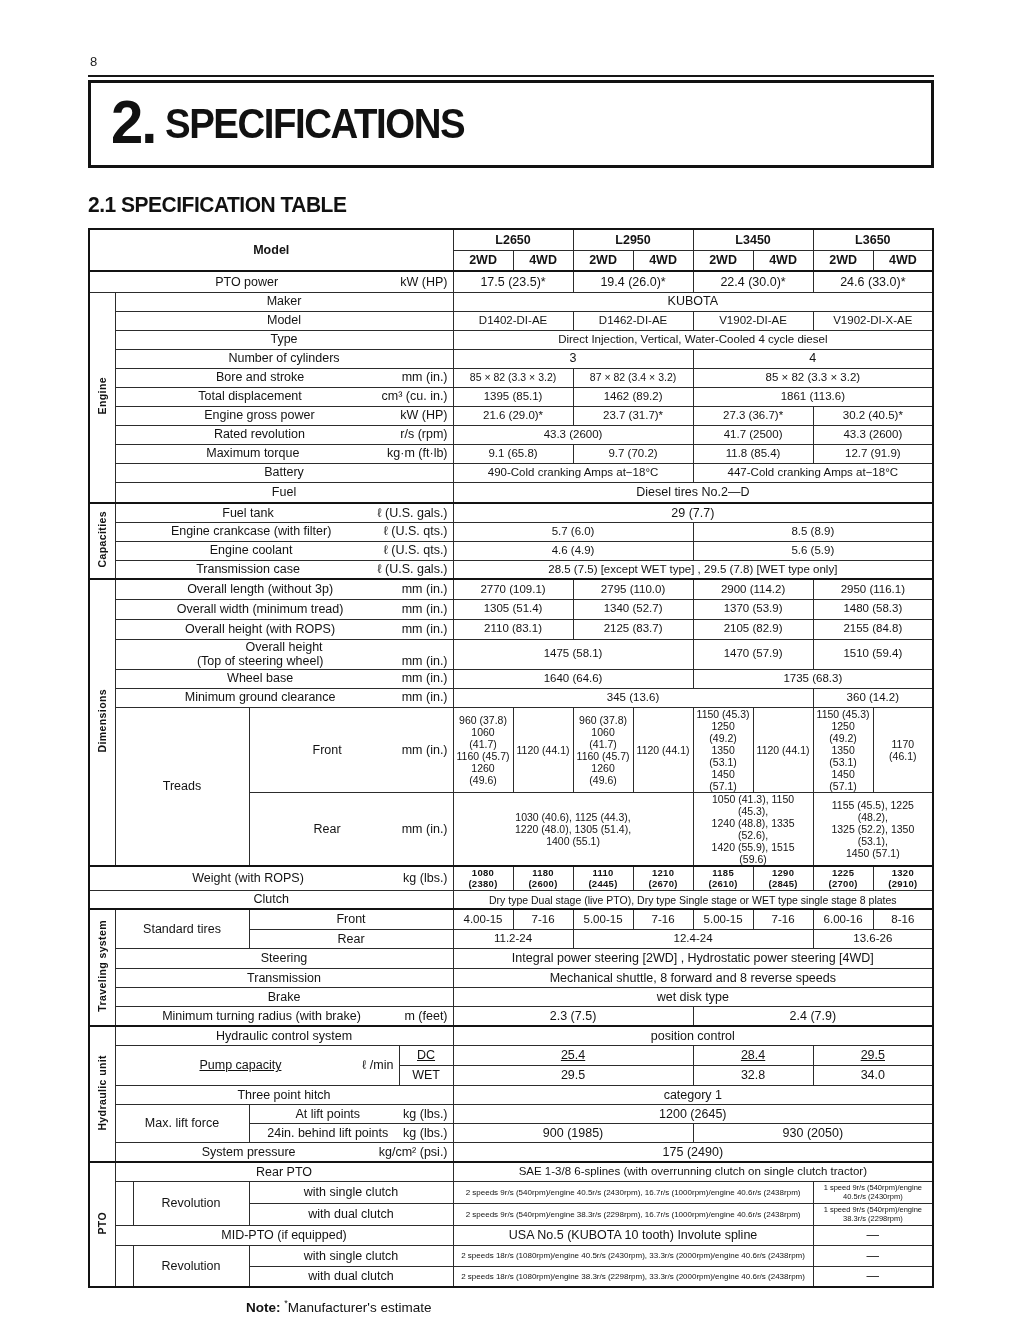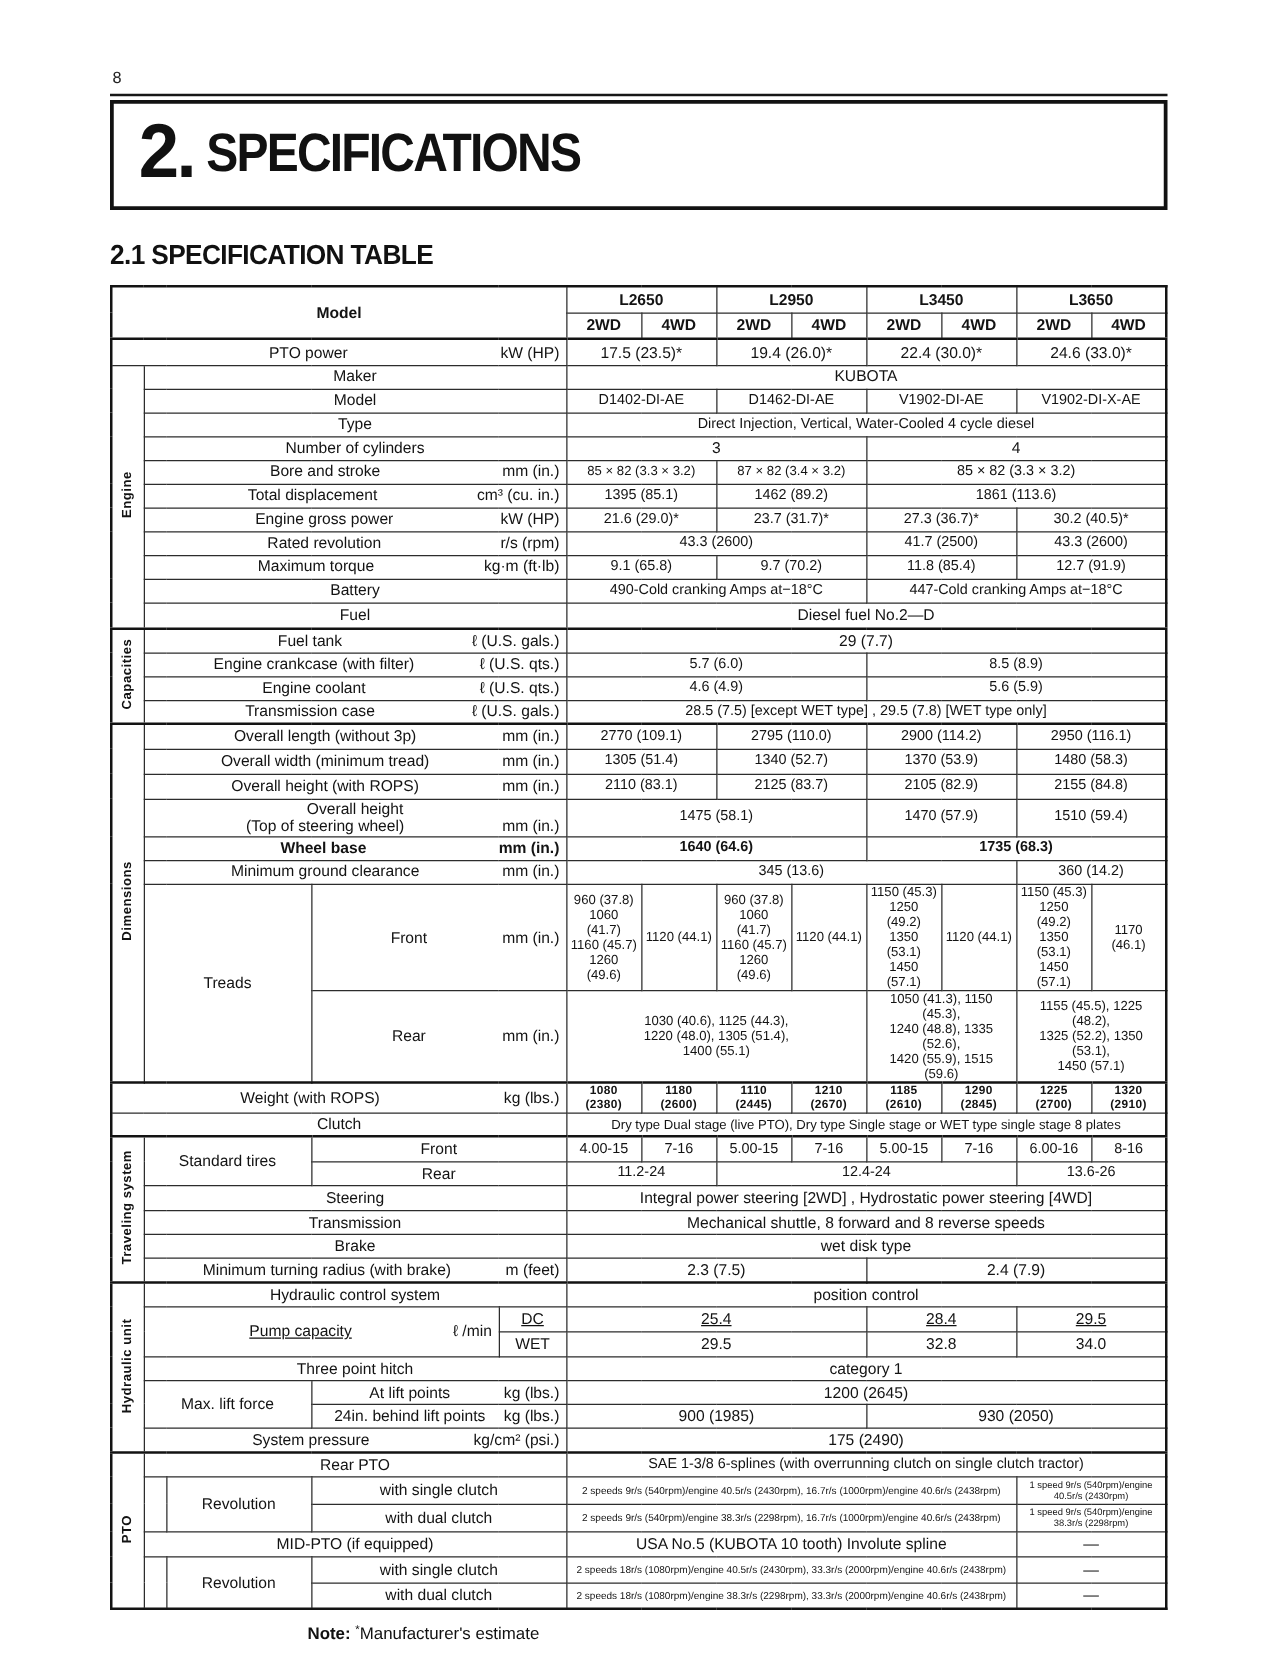--- a/index.html
+++ b/index.html
@@ -175,21 +175,21 @@
           <td colspan="2" class="vvs">11.8 (85.4)</td>
           <td colspan="2" class="vvs">12.7 (91.9)</td>
         </tr>
         <tr style="height: 19px; margin-left: 18px;">
           <td colspan="4" class="lb"><span class="lt">Battery</span></td>
           <td colspan="4" class="vvs">490-Cold cranking Amps at−18°C</td>
           <td colspan="4" class="vvs">447-Cold cranking Amps at−18°C</td>
         </tr>
         <tr style="height: 21px;">
           <td colspan="4" class="lb"><span class="lt">Fuel</span></td>
-          <td colspan="8" class="v">Diesel fuel No.2—D</td>
+          <td colspan="8" class="v">Diesel tires No.2—D</td>
         </tr>
         <tr style="height: 19px;">
           <td rowspan="4" class="g hb"><span class="lt">Capacities</span></td>
           <td colspan="4" class="lb hb"><span class="lt">Fuel tank</span><span class="ut">ℓ (U.S. gals.)</span></td>
           <td colspan="8" class="v hb">29 (7.7)</td>
         </tr>
         <tr style="height: 19px;">
           <td colspan="4" class="lb"><span class="lt">Engine crankcase (with filter)</span><span class="ut">ℓ (U.S. qts.)</span></td>
           <td colspan="4" class="vvs">5.7 (6.0)</td>
           <td colspan="4" class="vvs">8.5 (8.9)</td>
@@ -225,21 +225,21 @@
           <td colspan="2" class="vvs">2105 (82.9)</td>
           <td colspan="2" class="vvs">2155 (84.8)</td>
         </tr>
         <tr style="height: 30px;">
           <td colspan="4" class="lb pre"><span class="lt" style="white-space: pre-line;">Overall height
 (Top of steering wheel)</span><span class="ut">mm (in.)</span></td>
           <td colspan="4" class="vvs">1475 (58.1)</td>
           <td colspan="2" class="vvs">1470 (57.9)</td>
           <td colspan="2" class="vvs">1510 (59.4)</td>
         </tr>
-        <tr style="height: 19px; font-weight: bold;">
+        <tr style="height: 19px;">
           <td colspan="4" class="lb"><span class="lt">Wheel base</span><span class="ut">mm (in.)</span></td>
           <td colspan="4" class="vvs">1640 (64.6)</td>
           <td colspan="4" class="vvs">1735 (68.3)</td>
         </tr>
         <tr style="height: 19px;">
           <td colspan="4" class="lb"><span class="lt">Minimum ground clearance</span><span class="ut">mm (in.)</span></td>
           <td colspan="6" class="vvs">345 (13.6)</td>
           <td colspan="2" class="vvs">360 (14.2)</td>
         </tr>
         <tr style="height: 56px;">

